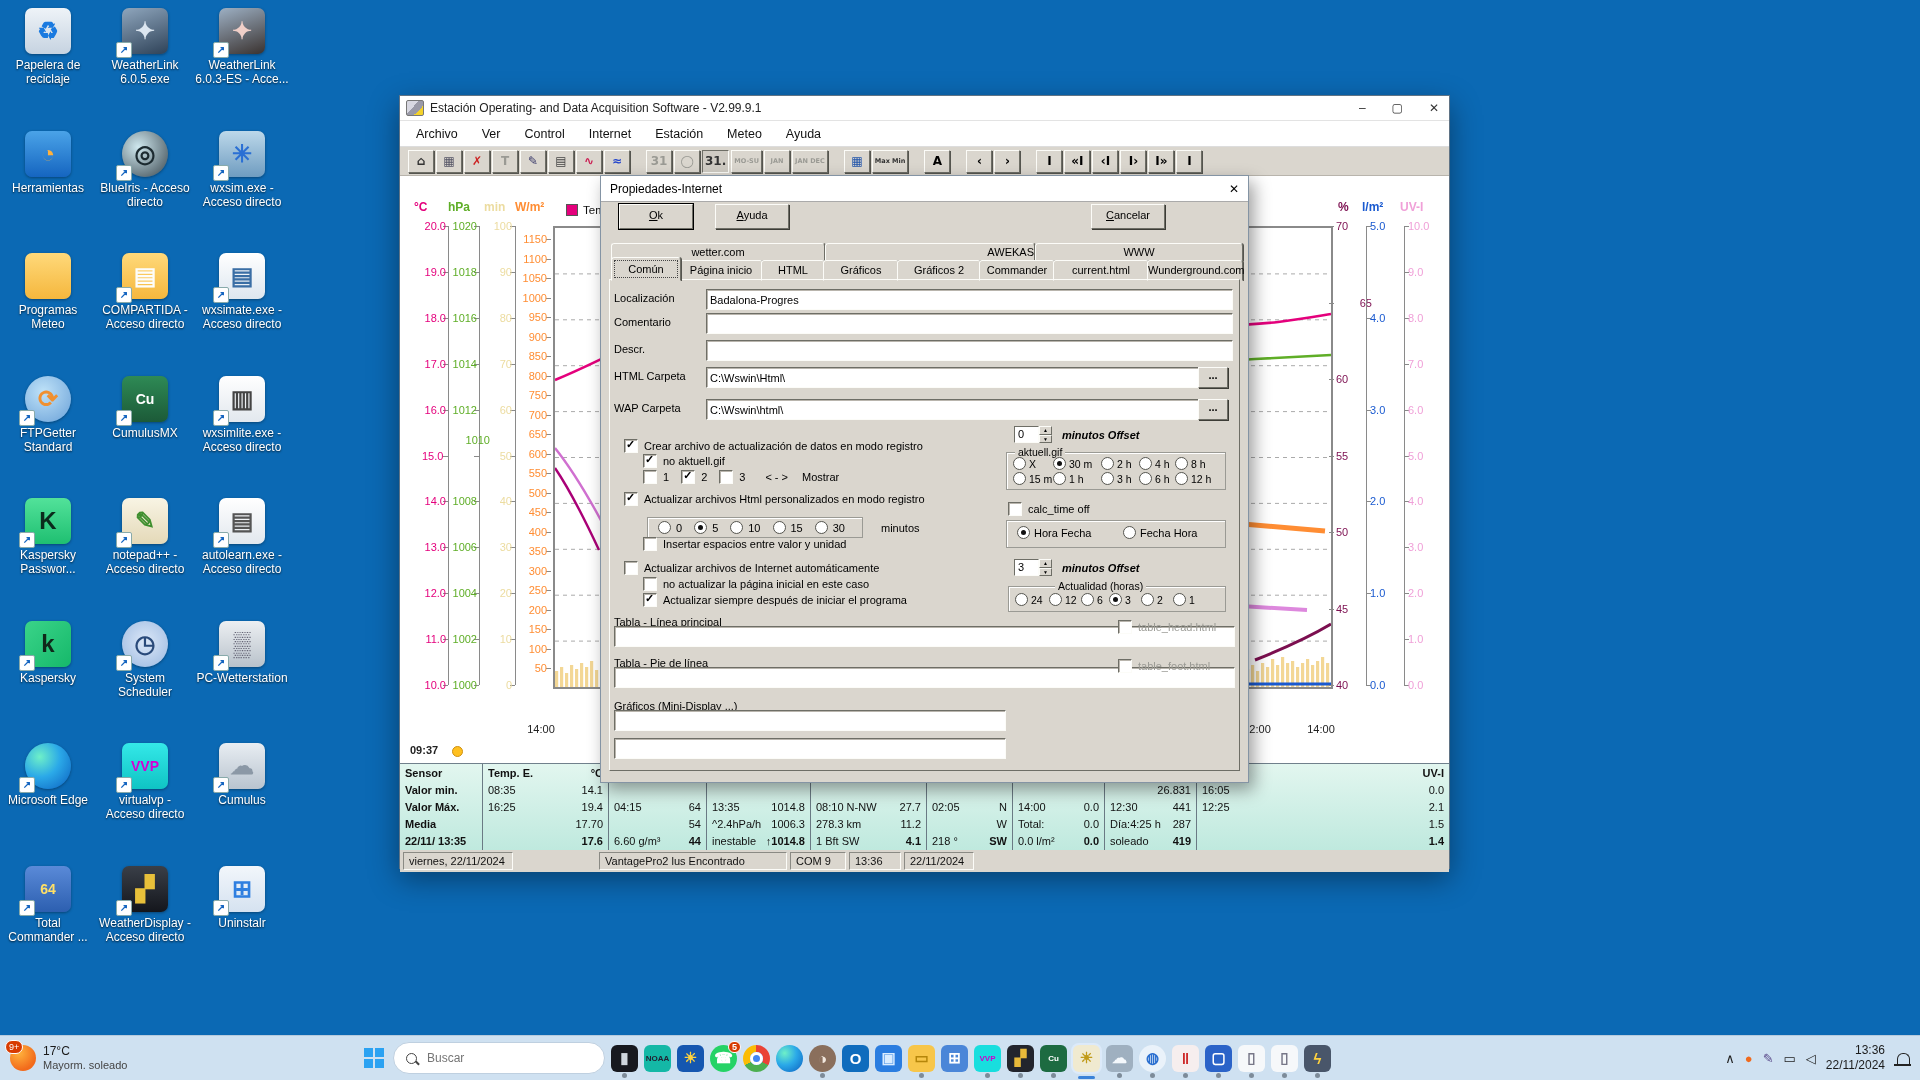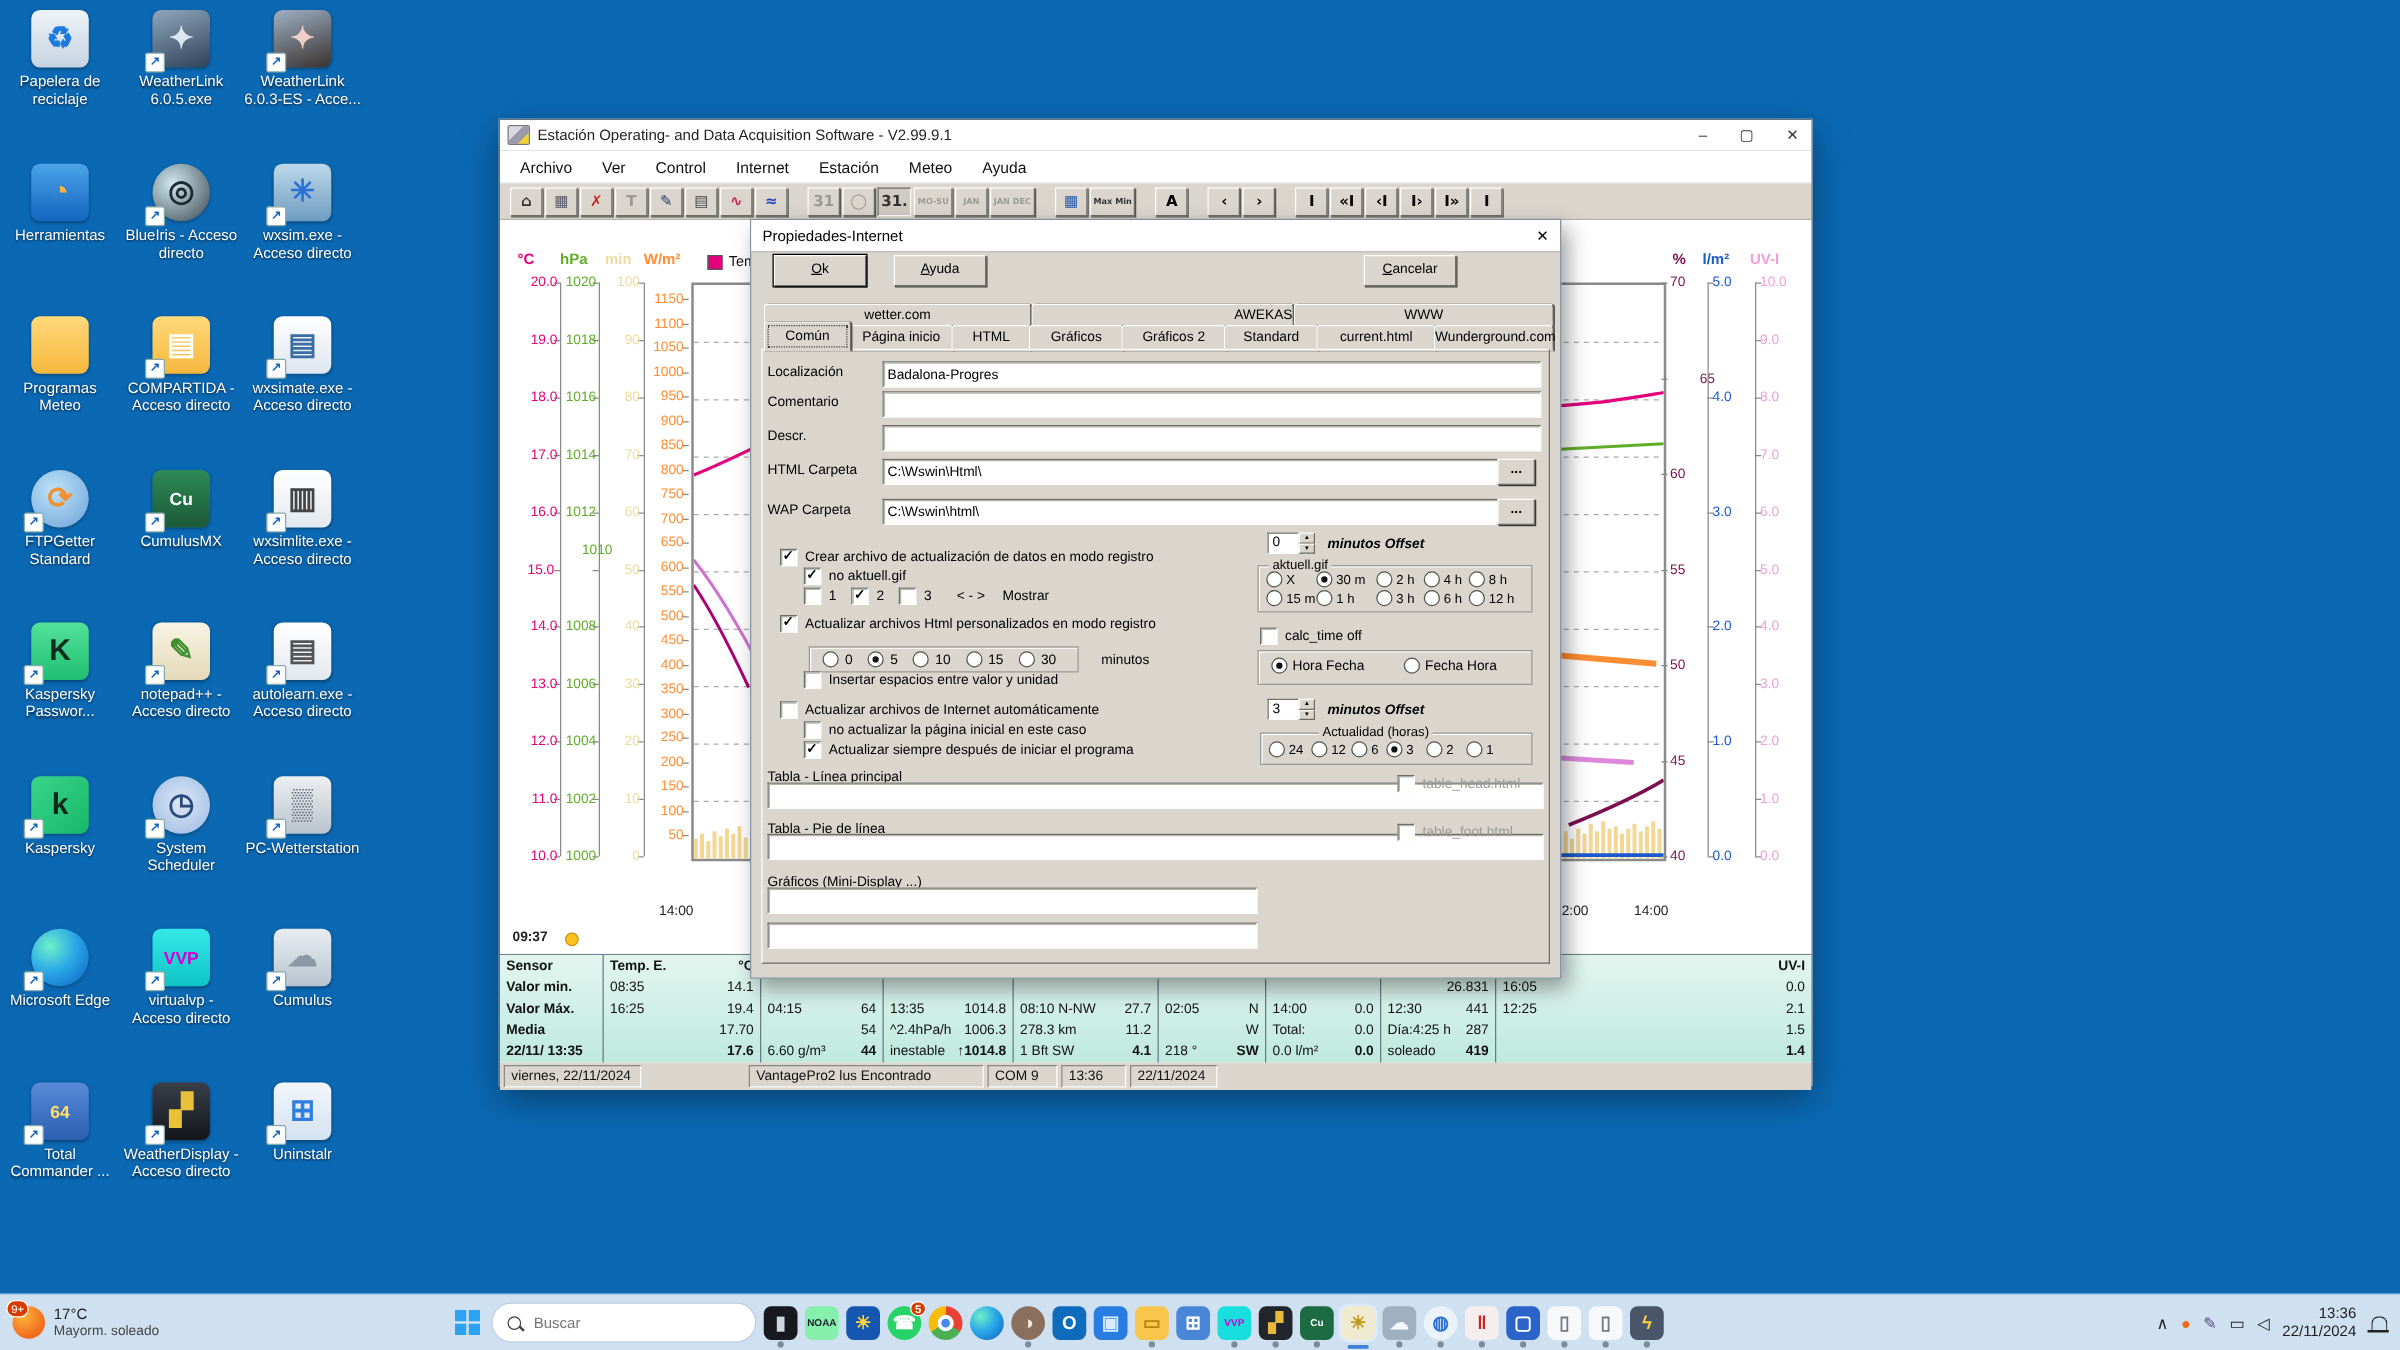--- a/index.html
+++ b/index.html
@@ -764,21 +764,21 @@
         <div class="btn95" style="left: 114px; top: 28px; width: 72px;"><span class="ul">A</span><span>yuda</span></div>
         <div class="btn95" style="left: 490px; top: 28px; width: 72px;"><span class="ul">C</span><span>ancelar</span></div>
         <div class="tab" style="left: 10px; width: 212px; top: 67px; height: 16px; line-height: 16px;">wetter.com</div>
         <div class="tab" style="left: 224px; width: 208px; top: 67px; height: 16px; line-height: 16px; text-align: right;">AWEKAS</div>
         <div class="tab" style="left: 434px; width: 206px; top: 67px; height: 16px; line-height: 16px;">WWW</div>
         <div class="tab sel" style="left: 10px; width: 68px; top: 81px; height: 22px; line-height: 22px;">Común</div>
         <div class="tab" style="left: 78px; width: 82px; top: 84px; height: 19px; line-height: 19px;">Página inicio</div>
         <div class="tab" style="left: 160px; width: 62px; top: 84px; height: 19px; line-height: 19px;">HTML</div>
         <div class="tab" style="left: 222px; width: 74px; top: 84px; height: 19px; line-height: 19px;">Gráficos</div>
         <div class="tab" style="left: 296px; width: 82px; top: 84px; height: 19px; line-height: 19px;">Gráficos 2</div>
-        <div class="tab" style="left: 378px; width: 74px; top: 84px; height: 19px; line-height: 19px;">Standard</div>
+        <div class="tab" style="left: 378px; width: 74px; top: 84px; height: 19px; line-height: 19px;">Commander</div>
         <div class="tab" style="left: 452px; width: 94px; top: 84px; height: 19px; line-height: 19px;">current.html</div>
         <div class="tab" style="left: 546px; width: 94px; top: 84px; height: 19px; line-height: 19px;">Wunderground.com</div>
         <div class="dpage">
           <div class="flab" style="left: 4px; top: 12px;">Localización</div>
           <input class="inp" value="Badalona-Progres" style="left: 96px; top: 9px; width: 519px;">
           <div class="flab" style="left: 4px; top: 36px;">Comentario</div>
           <input class="inp" style="left: 96px; top: 33px; width: 519px;">
           <div class="flab" style="left: 4px; top: 63px;">Descr.</div>
           <input class="inp" style="left: 96px; top: 60px; width: 519px;">
           <div class="flab" style="left: 4px; top: 90px;">HTML Carpeta</div>
@@ -976,21 +976,21 @@
     <span class="winlogo"></span>
     <div class="search">
       <span class="mag"></span>
       <input placeholder="Buscar" style="">
     </div>
     <span id="tbicons" style="display:flex;align-items:center;gap:6px;">
         <span class="tic" style="background: rgb(23, 25, 31); color: rgb(207, 214, 222);">
           <span>▮</span>
           <span class="dot"></span>
         </span>
-        <span class="tic small" style="background: #86efac; color: rgb(34, 34, 51);">
+        <span class="tic small" style="background: #14b8a6; color: rgb(34, 34, 51);">
           <span>NOAA</span>
         </span>
         <span class="tic" style="background: rgb(21, 87, 176); color: rgb(255, 210, 62);">
           <span>☀</span>
         </span>
         <span class="tic round" style="background: rgb(37, 211, 102); color: rgb(255, 255, 255);">
           <span>☎</span>
           <span class="badge">5</span>
         </span>
         <span class="tic round chromeic"></span>

